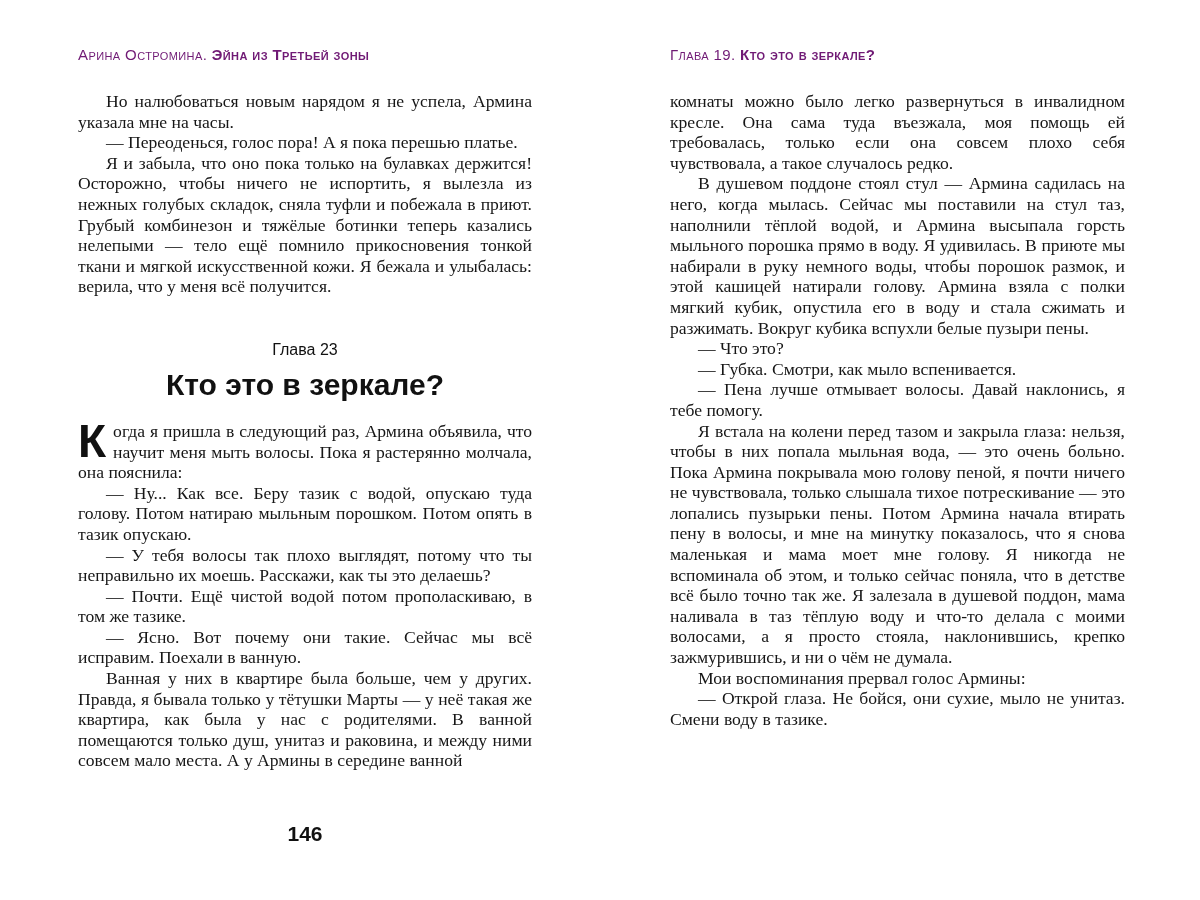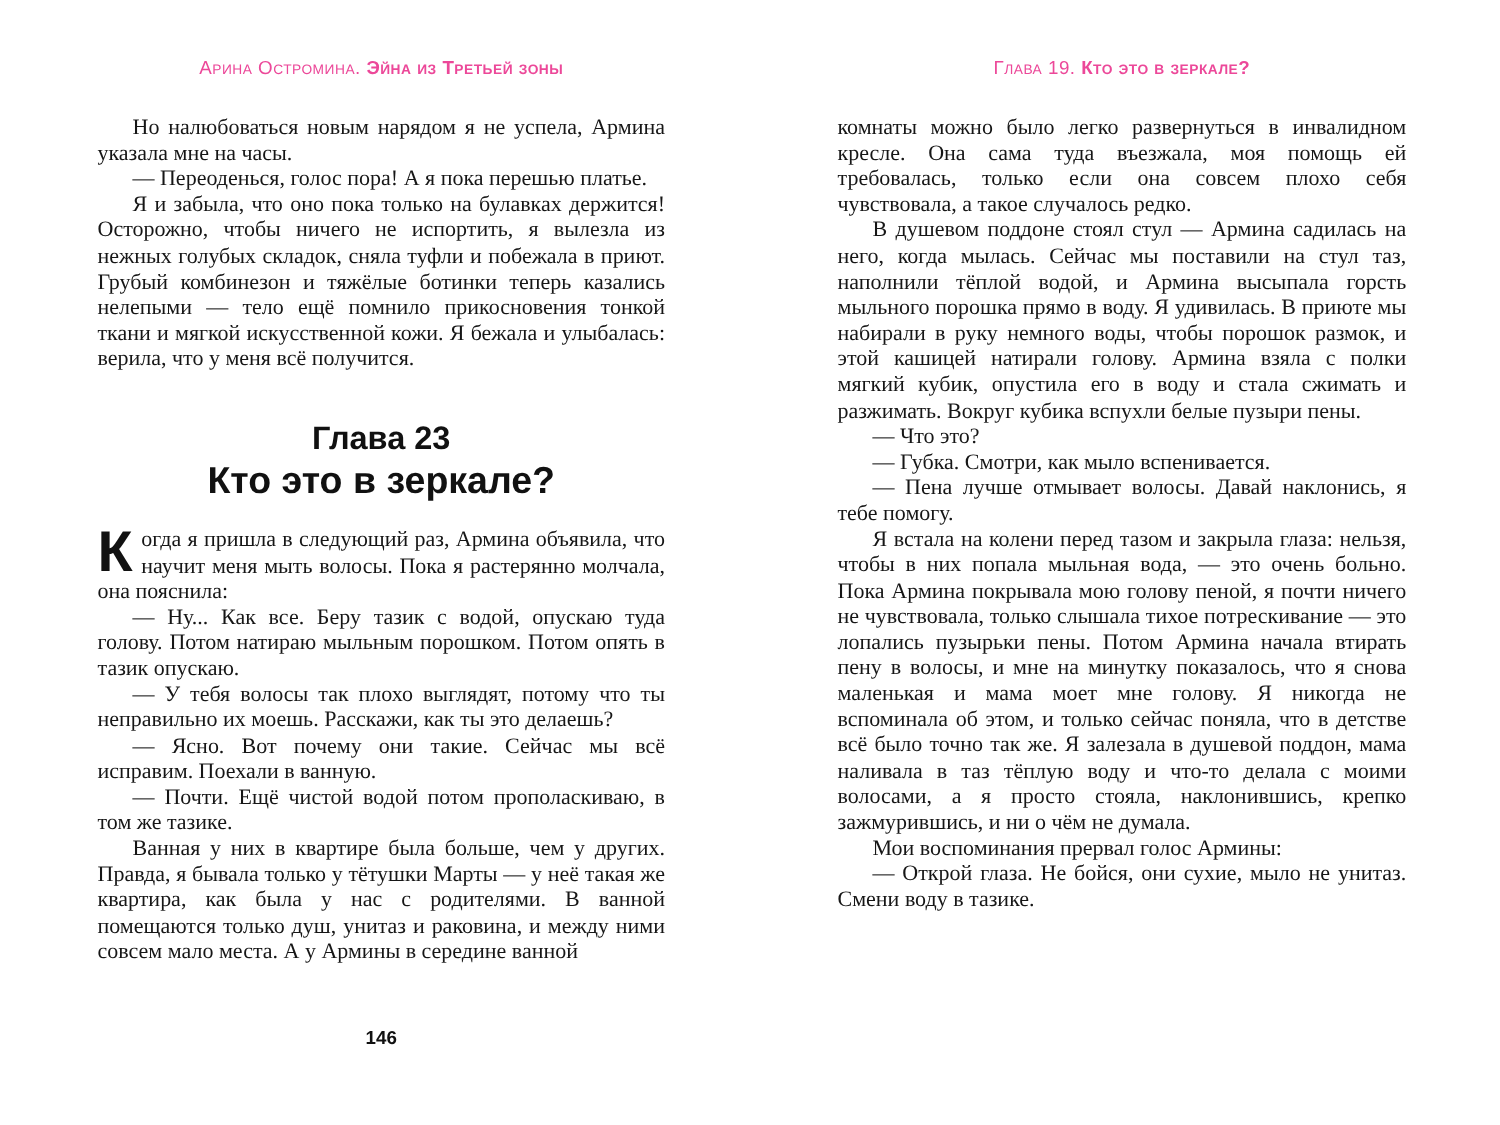--- a/index.html
+++ b/index.html
@@ -17,27 +17,26 @@
   }
   .page-col {
     position: absolute;
     top: 46px;
     height: 854px;
   }
   .left-col  { left: 78px;  width: 454px; }
   .right-col { left: 670px; width: 455px; }
 
   .running-head {
-    text-align: center;
     font-family: "Liberation Sans", sans-serif;
     font-variant: small-caps;
     font-size: 15px;
     letter-spacing: 0.4px;
     white-space: nowrap;
-    color: #ec4899;
+    color: #701a75;
   }
   .running-head .rh-regular { font-weight: 400; margin-right: 0.3em; }
   .running-head .rh-bold    { font-weight: 700; }
 
   .body-text {
     margin-top: 28px;
     font-size: 17.6px;
     line-height: 20.6px;
     text-align: justify;
     hyphens: auto;
@@ -51,22 +50,22 @@
   .body-text p.no-indent { text-indent: 0; }
 
   .chapter-head {
     margin: 38px 0 18px 0;
     text-align: center;
     text-indent: 0;
     font-family: "Liberation Sans", sans-serif;
     color: #111;
   }
   .chapter-label {
-    font-size: 26px;
-    font-weight: 700;
+    font-size: 16px;
+    font-weight: 400;
     line-height: 30px;
   }
   .chapter-title {
     font-size: 30px;
     font-weight: 700;
     line-height: 36px;
     margin-top: 2px;
   }
 
   .dropcap {
@@ -81,21 +80,21 @@
   }
 
   .folio {
     position: absolute;
     top: 776px;
     left: 0;
     right: 0;
     text-align: center;
     font-family: "Liberation Sans", sans-serif;
     font-weight: 700;
-    font-size: 15px;
+    font-size: 21px;
     color: #111;
   }
 </style>
 </head>
 <body>
 
 <div>
 
   <section class="page-col left-col">
     <div class="running-head">
@@ -109,22 +108,22 @@
 
       <div class="chapter-head">
         <div class="chapter-label">Глава 23</div>
         <div class="chapter-title">Кто это в зеркале?</div>
       </div>
 
       <p class="no-indent"><span class="dropcap">К</span><span>огда я пришла в следующий раз, Армина объявила, что научит меня мыть волосы. Пока я растерянно молчала, она пояснила:</span></p>
 
       <p>— Ну... Как все. Беру тазик с водой, опускаю туда голову. Потом натираю мыльным порошком. Потом опять в тазик опускаю.</p>
       <p>— У тебя волосы так плохо выглядят, потому что ты неправильно их моешь. Расскажи, как ты это делаешь?</p>
+      <p>— Почти. Ещё чистой водой потом прополаскиваю, в том же тазике.</p>
       <p>— Ясно. Вот почему они такие. Сейчас мы всё исправим. Поехали в ванную.</p>
-      <p>— Почти. Ещё чистой водой потом прополаскиваю, в том же тазике.</p>
       <p>Ванная у них в квартире была больше, чем у других. Правда, я бывала только у тётушки Марты — у неё такая же квартира, как была у нас с родителями. В ванной помещаются только душ, унитаз и раковина, и между ними совсем мало места. А у Армины в середине ванной</p>
     </div>
 
     <div class="folio">146</div>
   </section>
 
   <section class="page-col right-col">
     <div class="running-head">
       <span class="rh-regular">Глава 19.</span><span class="rh-bold">Кто это в зеркале?</span>
     </div>

